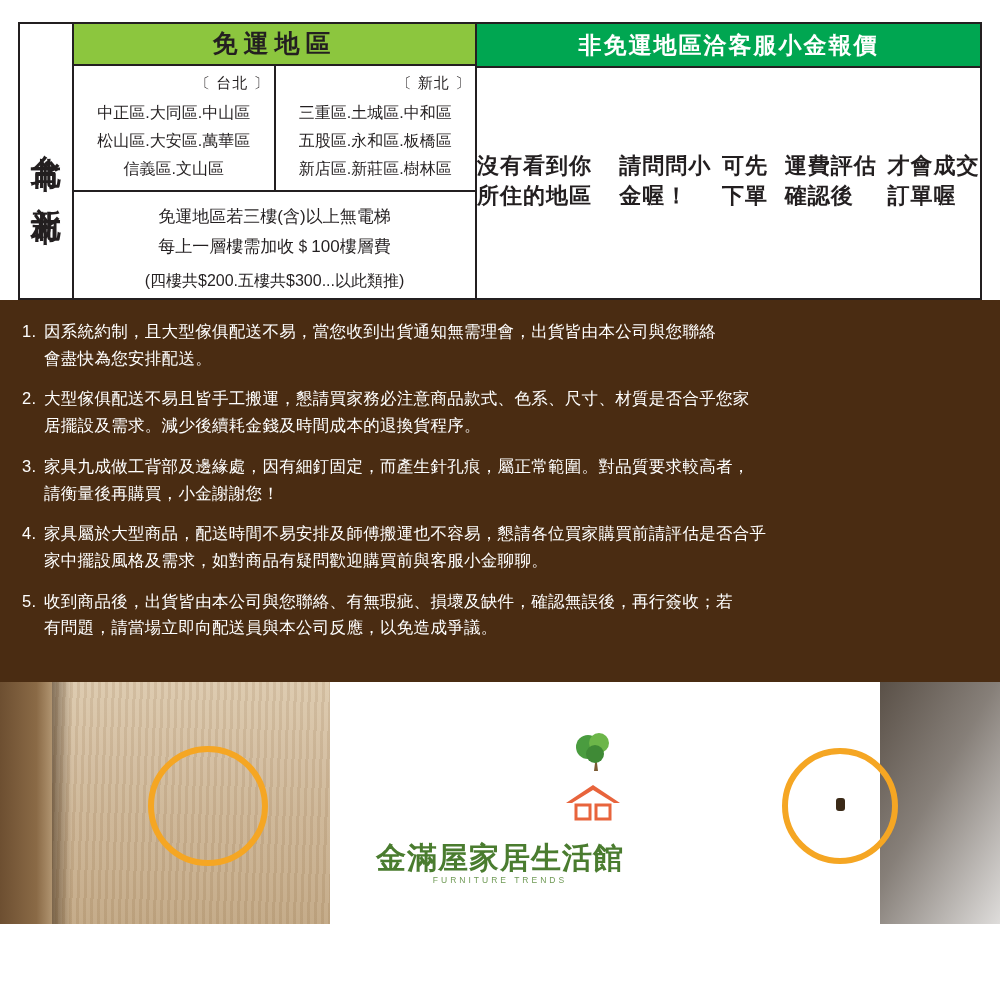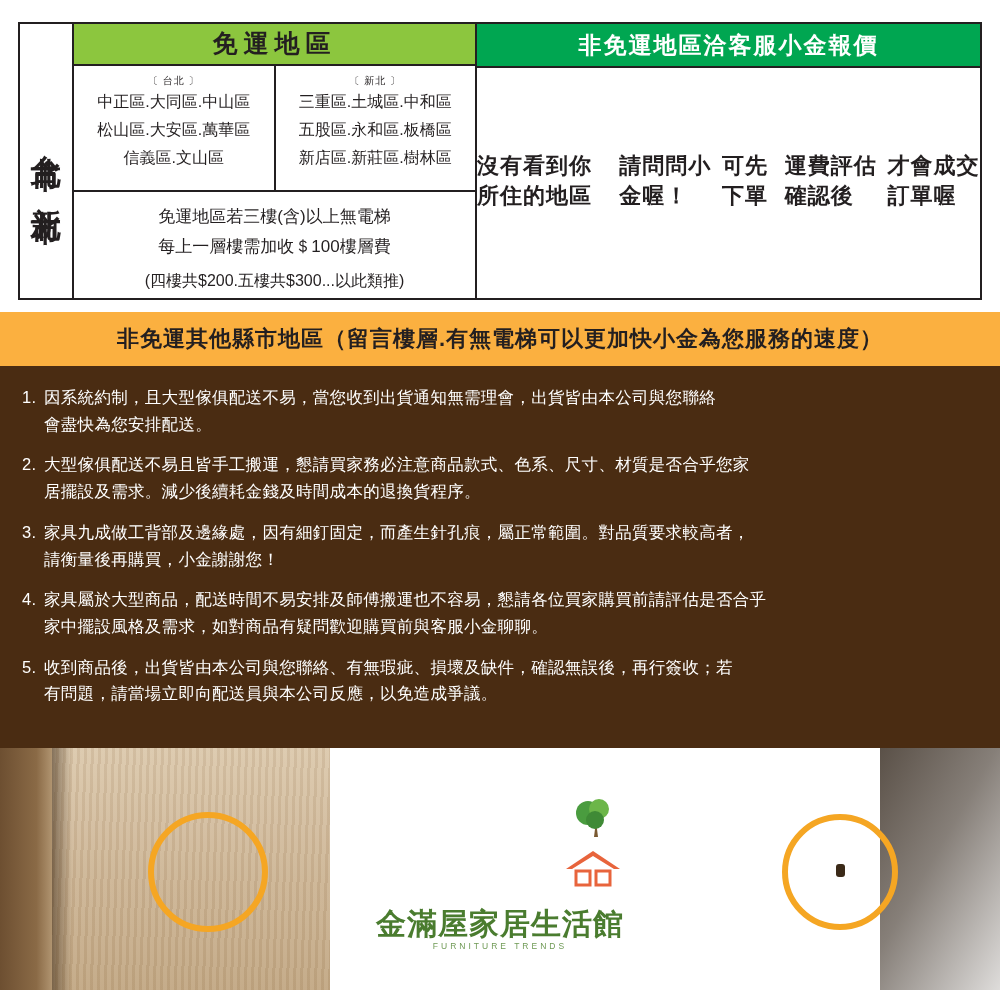--- a/index.html
+++ b/index.html
@@ -79,23 +79,25 @@
   .region-box {
     flex: 1;
     padding: 8px 4px 0 4px;
     text-align: center;
     box-sizing: border-box;
   }
   .region-box.left {
     border-right: 2px solid #231f20;
   }
   .region-title {
-    font-size: 10px;
+    font-size: 15px;
     letter-spacing: 1px;
-    color: #231f20;
+    margin-bottom: 6px;
+    color: #231f20;
+    text-align: right;
   }
   .region-line {
     font-size: 16px;
     line-height: 1.75;
     letter-spacing: 0px;
     color: #231f20;
   }
 
   .free-note {
     flex: 1;
@@ -339,21 +341,20 @@
       <div class="paid-body">
         <div>沒有看到你所住的地區</div>
         <div>請問問小金喔！</div>
         <div>可先下單</div>
         <div>運費評估確認後</div>
         <div>才會成交訂單喔</div>
       </div>
     </div>
   </div>
 
-  <div class="banner">非免運其他縣市地區（留言樓層.有無電梯可以更加快小金為您服務的速度）</div>
 
   <div class="notes">
 
     <div class="note-item">
       <div class="note-num">1.</div>
       <div class="note-text">
         <p>因系統約制，且大型傢俱配送不易，當您收到出貨通知無需理會，出貨皆由本公司與您聯絡</p>
         <p>會盡快為您安排配送。</p>
       </div>
     </div>

